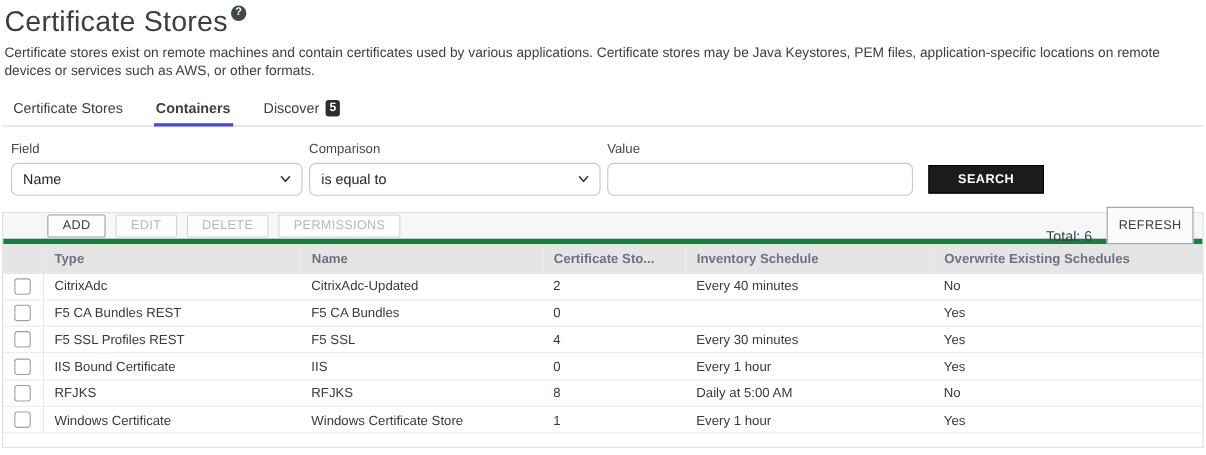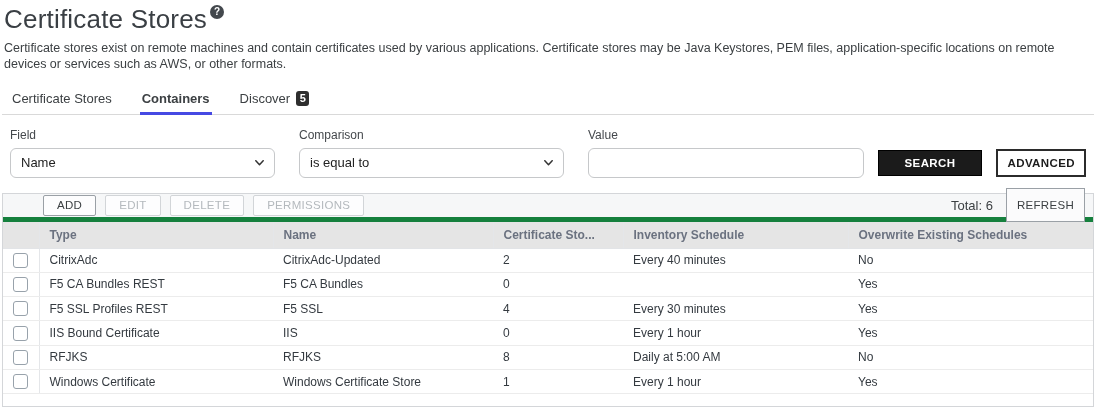--- a/index.html
+++ b/index.html
@@ -46,21 +46,21 @@
     display: flex; align-items: center;
   }
   .tab.active { font-weight: bold; border-bottom-color: var(--accent); }
   .tab-badge {
     display: inline-block; min-width: 13px; height: 15px; margin-left: 6px;
     background: var(--badge-bg); color: #fff; font-size: 11px; font-weight: bold;
     border-radius: 3px; text-align: center; line-height: 15px; padding: 0 2px;
   }
 
   
-  .search-row { display: flex; gap: 24px; padding: 12px 8px 0; }
+  .search-row { display: flex; gap: 6px; padding: 12px 8px 0; }
   .search-col { width: 265px; }
   .search-col.grow { flex: 1; }
   .search-label { display: block; font-size: 12px; color: #44484c; margin: 1px 0 6px; }
   .select-box {
     height: 30px; border: 1px solid #c6c8ca; border-radius: 6px; background: #fff;
     display: flex; align-items: center; justify-content: space-between;
     padding: 0 9px 0 10px; font-size: 13px; color: #222; cursor: pointer;
   }
   .chevron { width: 11px; height: 11px; flex: 0 0 auto; }
   .value-line { display: flex; align-items: center; gap: 14px; }
@@ -86,21 +86,21 @@
   .toolbar {
     background: #f6f7f8; border-bottom: 5px solid #15803d;
     padding: 4px 8px 4px 40px; display: flex; align-items: center; height: 28px;
   }
   .tb-btn {
     border: 1px solid #9aa0a6; background: #fdfdfe; color: #3c4043;
     font-size: 11.5px; letter-spacing: 0.3px; padding: 2px 13px; margin-right: 9px;
     border-radius: 2px; height: 21px; font-family: "Liberation Sans", sans-serif;
   }
   .tb-btn.disabled { border-color: #d2d5d8; color: #b4b9bd; cursor: default; }
-  .toolbar-right { margin-left: auto; display: flex; align-items: center; gap: 13px; }
+  .toolbar-right { margin-left: auto; display: flex; align-items: flex-end; gap: 13px; }
   .total-label { font-size: 13px; color: #3c4043; }
   .btn-refresh {
     border: 1px solid #9aa0a6; background: #fbfbfc; color: #3c4043;
     font-size: 11.5px; letter-spacing: 0.3px; padding: 3px 10px; height: 34px;
   }
 
   table.grid-table {
     width: 100%; border-collapse: collapse; table-layout: fixed; font-size: 12px;
   }
   .grid-table thead th {
@@ -163,21 +163,20 @@
         <svg class="chevron" viewBox="0 0 12 12">
             <polyline points="2,4 6,8.5 10,4" fill="none" stroke="#333" stroke-width="1.6" stroke-linecap="round" stroke-linejoin="round"></polyline>
           </svg>
       </div>
     </div>
     <div class="search-col grow">
       <label class="search-label">Value</label>
       <div class="value-line">
         <input class="value-input" type="text" value="" style="">
         <button class="btn btn-search">SEARCH</button>
-        <button class="btn btn-advanced">ADVANCED</button>
       </div>
     </div>
   </div>
 
   <div class="grid">
 
     <div class="toolbar">
       <button class="btn tb-btn">ADD</button>
       <button class="btn tb-btn disabled" disabled="">EDIT</button>
       <button class="btn tb-btn disabled" disabled="">DELETE</button>

